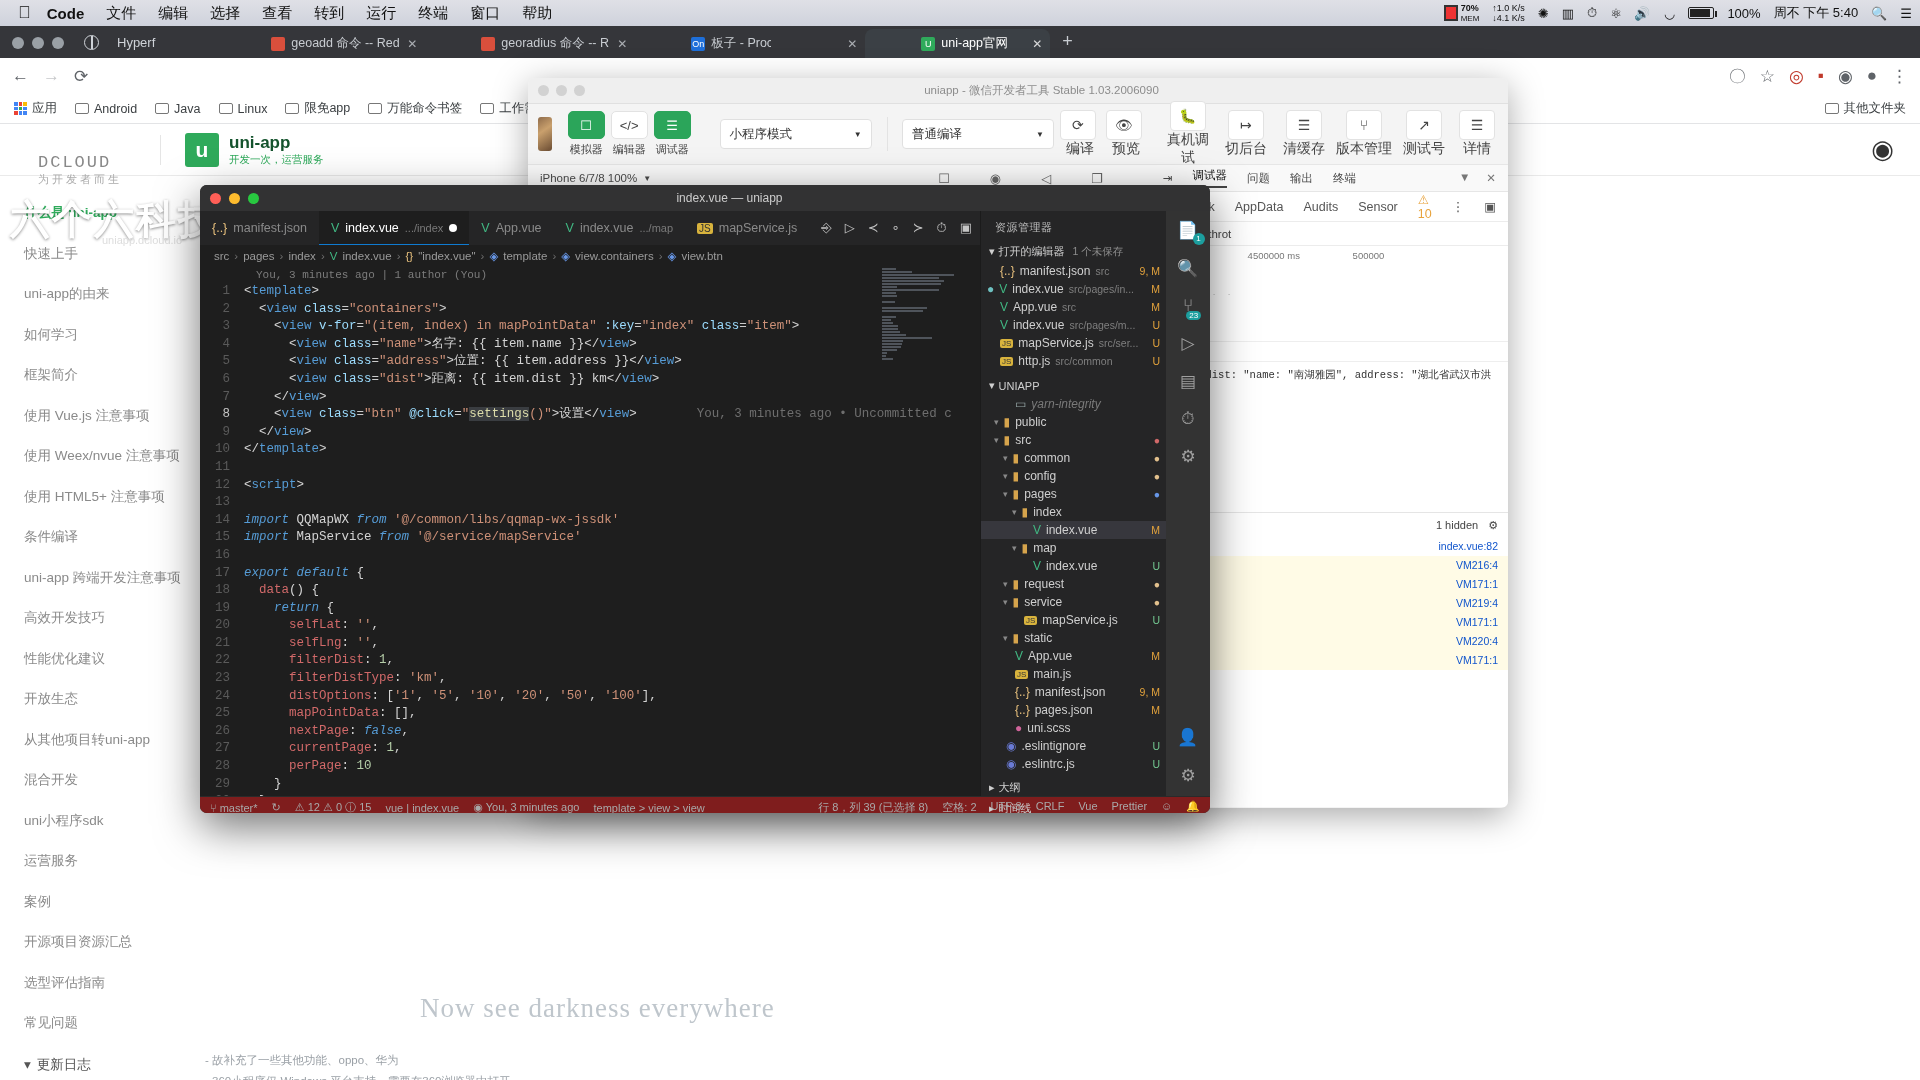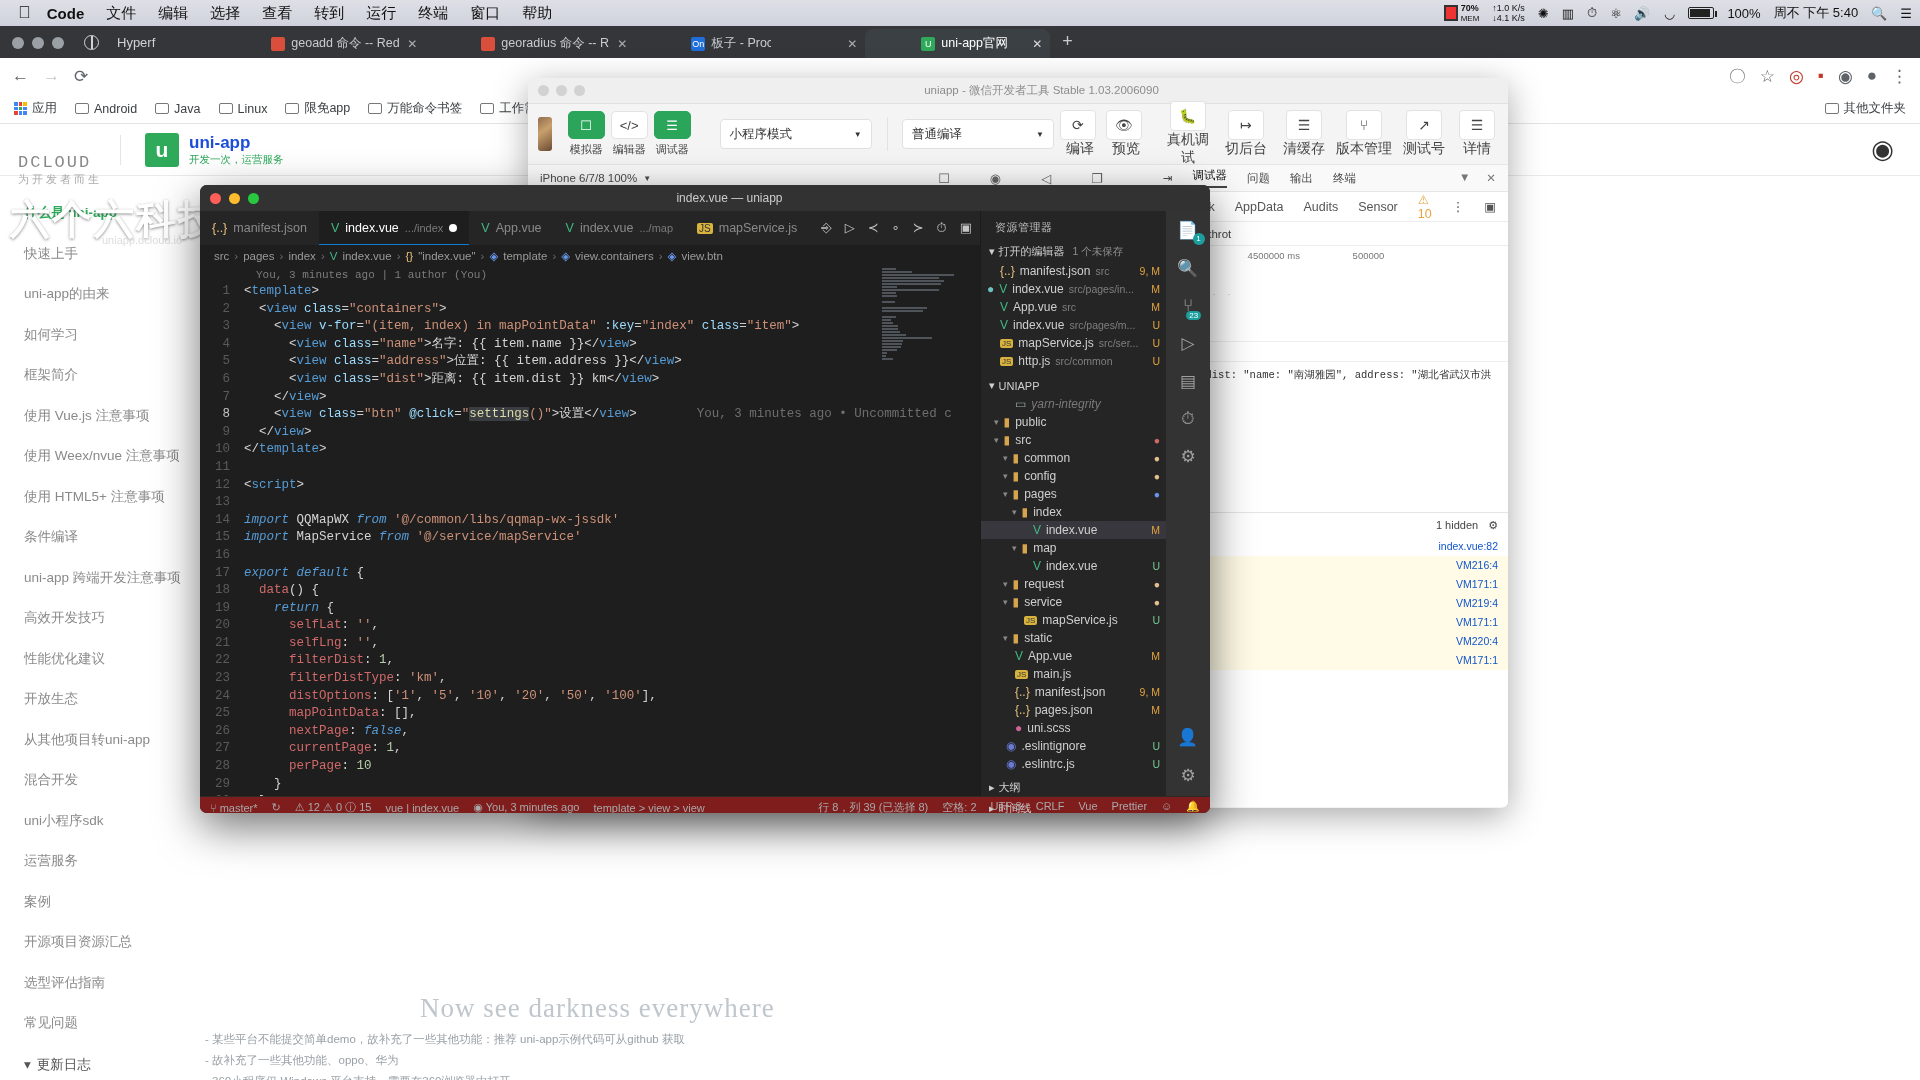--- a/index.html
+++ b/index.html
@@ -46,28 +46,28 @@
   .folder { width:14px;height:11px;border:1.4px solid #777; border-radius:2px;}
   .gridic { width:13px;height:13px;display:grid;grid-template:repeat(3,1fr)/repeat(3,1fr);gap:1px;}
   .gridic i{background:#4285f4;display:block;} .gridic i:nth-child(2){background:#ea4335;}
   .gridic i:nth-child(3){background:#fbbc05;} .gridic i:nth-child(5){background:#34a853;}
   .gridic i:nth-child(7){background:#ea4335;} .gridic i:nth-child(9){background:#4285f4;}
 
   
   .page { position:relative; height:968px; background:#fff; display:flex; }
   .dochdr { position:absolute; left:0; top:0; width:100%; height:52px;
       border-bottom:1px solid #eaeaea; display:flex; align-items:center; gap:0; z-index:3; background:#fff;}
-  .dcloud { padding:0 18px; line-height:1.15;margin-top:40px; }
+  .dcloud { padding:0 38px; line-height:1.15;margin-top:40px; }
   .dcloud .lg { font-size:17px; letter-spacing:2px; color:#888; font-family:"Liberation Mono",monospace;}
   .dcloud .sub { font-size:11px; color:#aaa; letter-spacing:3px; text-align:center;}
   .vdiv { width:1px; height:30px; background:#e5e5e5; }
   .unibrand { display:flex; align-items:center; gap:10px; padding-left:24px;}
   .unibrand .sq { width:34px;height:34px;background:#2faa5b;border-radius:3px;
      color:#fff; font-size:21px; display:flex;align-items:center;justify-content:center;font-weight:bold;}
-  .unibrand .t1 { font-size:17px; font-weight:bold; color:#1d4ed8;}
+  .unibrand .t1 { font-size:17px; font-weight:bold; color:#14532d;}
   .unibrand .t2 { font-size:10.5px; color:#2faa5b;}
   .gh { margin-left:auto; padding-right:26px; font-size:26px; color:#333;}
 
   .sidenav { width:200px; padding:74px 0 0 24px; font-size:13.5px; color:#8a8a8a; line-height:1; }
   .sidenav .it { padding:8px 0 8px 0; margin-bottom:11px; }
   .sidenav .it.cur { color:#2faa5b; font-weight:bold; }
   .sidenav .grp { color:#555; display:flex; align-items:center; gap:6px; font-size:13.5px; margin:20px 0 14px;}
 
   .bilibili { position:absolute; left:10px; top:24px; z-index:5; display:flex; align-items:flex-end; gap:0;margin-top:44px;}
   .bilibili .cn { font-size:40px; font-weight:bold; color:#fff; letter-spacing:2px;
@@ -358,21 +358,20 @@
 
       <div class="bilibili">
         <span class="cn">六个六科技</span>
         <span class="sm">uniapp.dcloud.io</span>
         <span class="bl">bilibili</span>
       </div>
 
       <div class="watermark">Now see darkness everywhere</div>
 
       <div class="pagefoot">
-        <div>- 某些平台不能提交简单demo，故补充了一些其他功能：推荐 uni-app示例代码可从github 获取</div>
         <div>- 故补充了一些其他功能、oppo、华为</div>
         <div>- 360小程序仅 Windows 平台支持，需要在360浏览器中打开</div>
       </div>
     </div>
   </div>
 
   <div class="wxwin">
     <div class="wxtitle">
       <span class="dots">
           <b></b>

